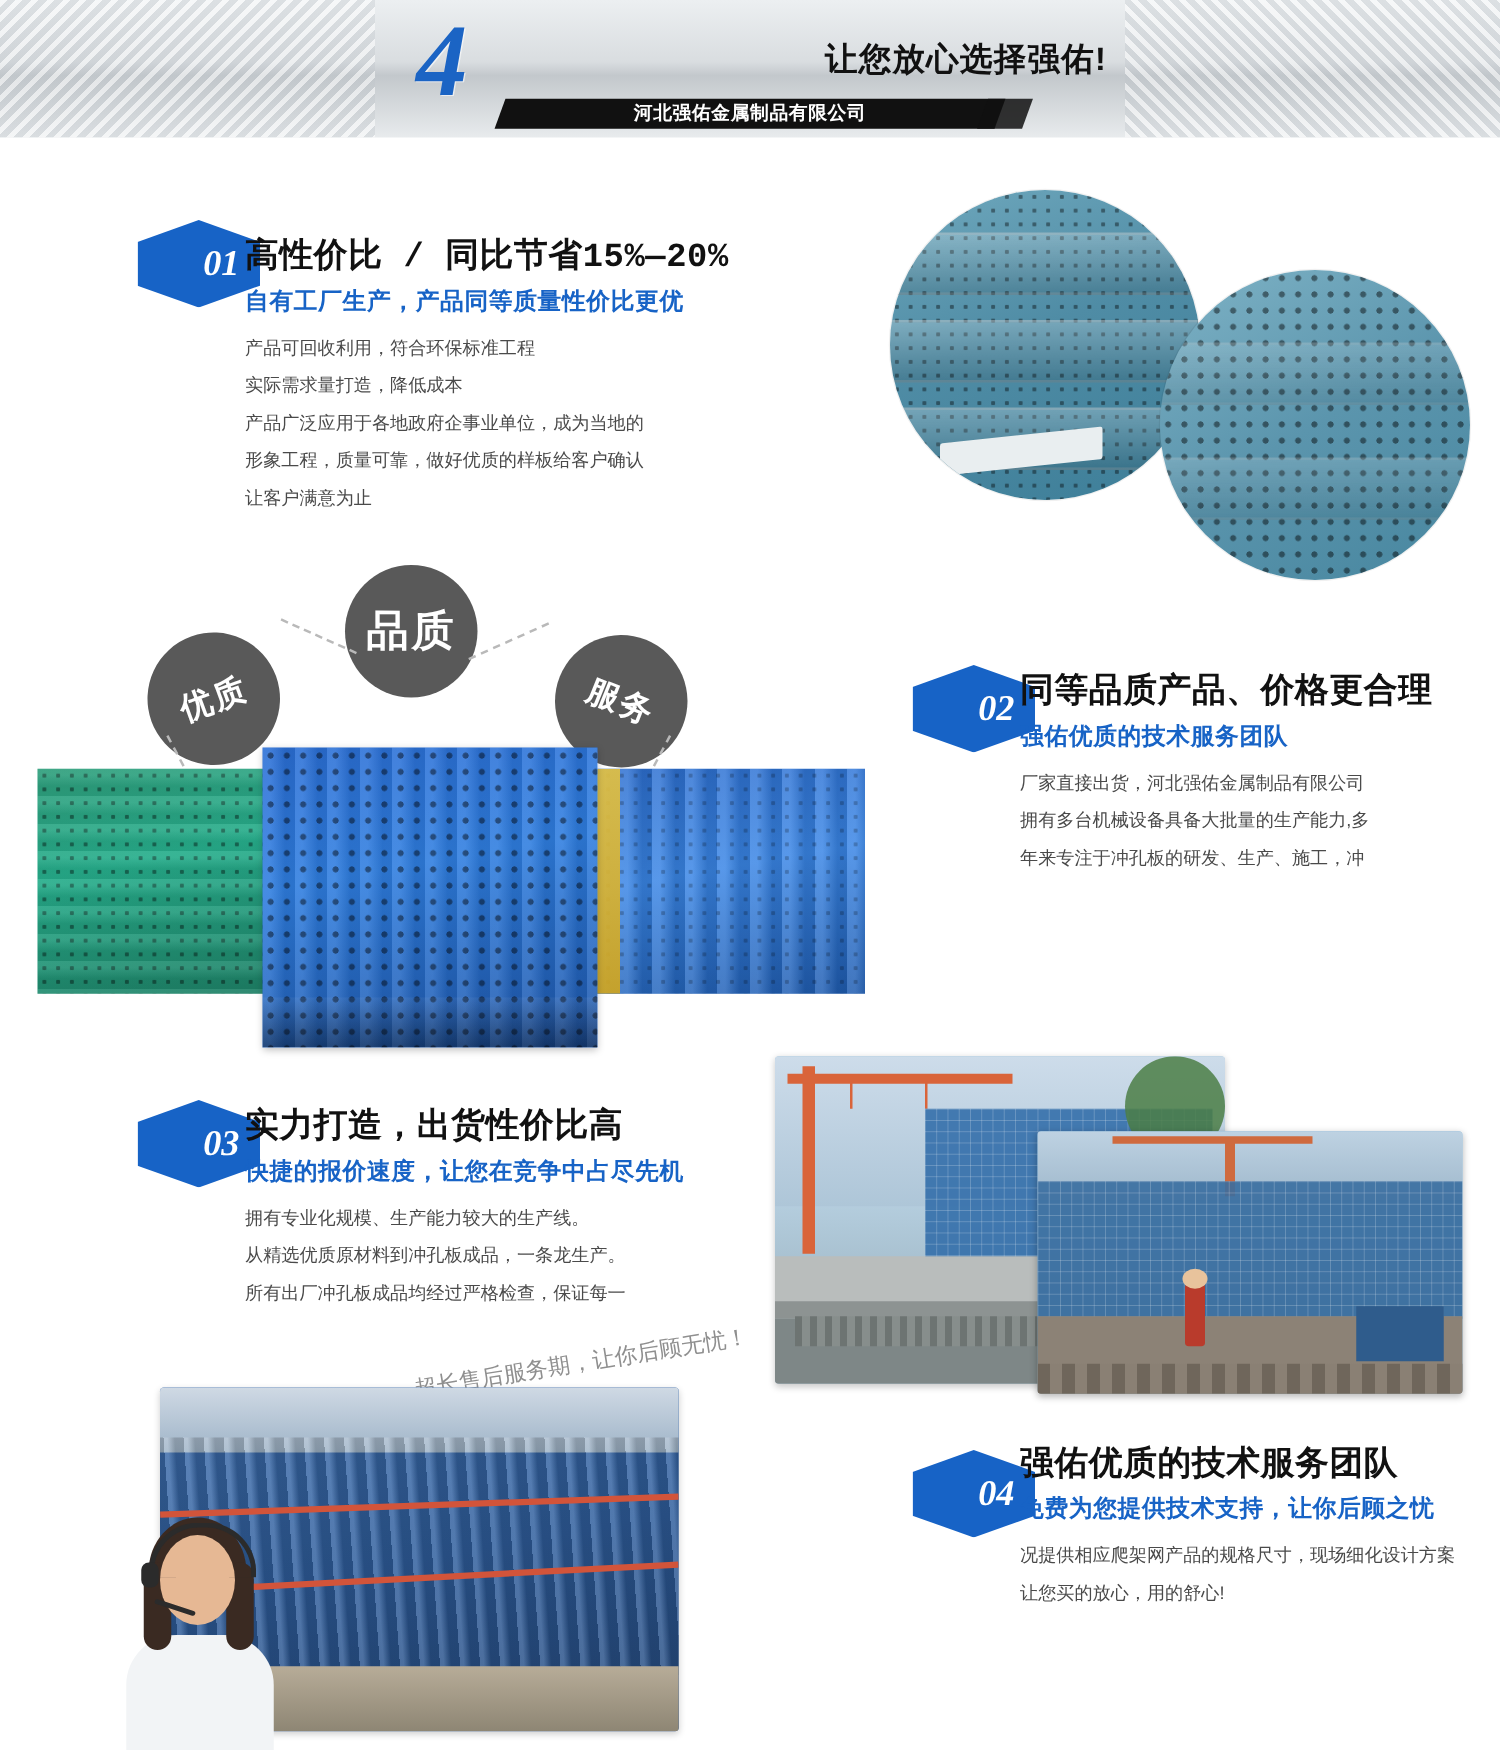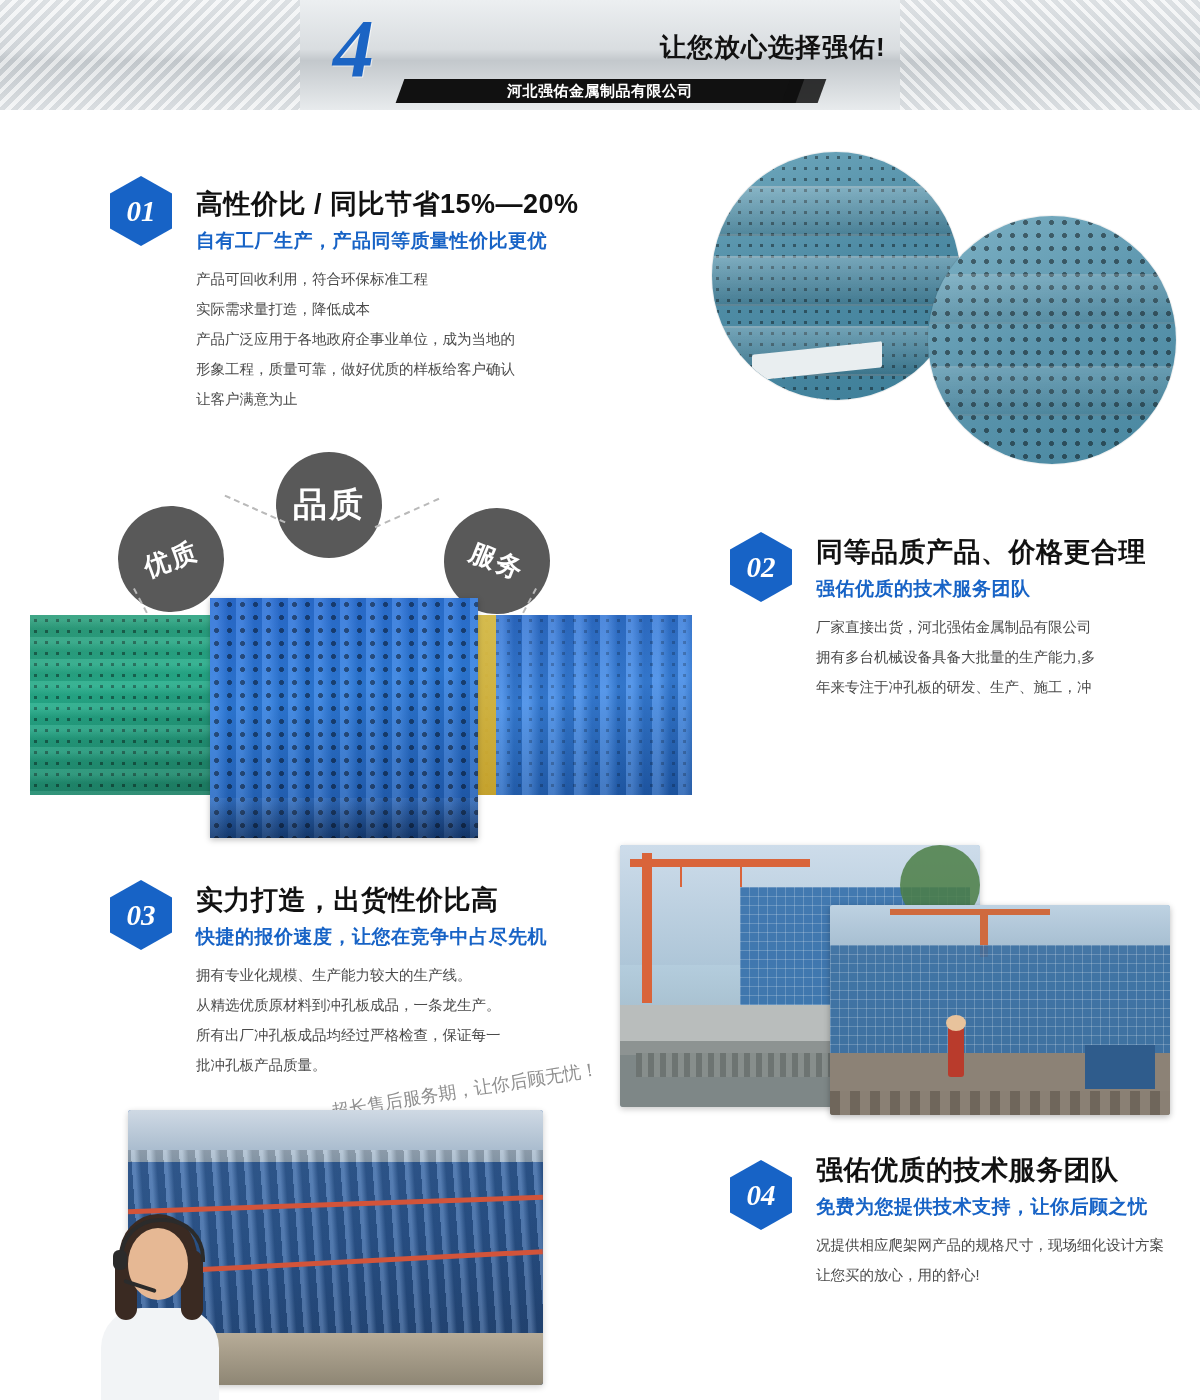--- a/index.html
+++ b/index.html
@@ -105,28 +105,30 @@
     background: #1763c6;
     clip-path: polygon(50% 0%, 100% 25%, 100% 75%, 50% 100%, 0% 75%, 0% 25%);
     color: #fff;
     font-size: 29px;
     font-weight: bold;
     font-style: italic;
     display: flex;
     align-items: center;
     justify-content: center;
     font-family: "Liberation Serif", "DejaVu Serif", serif;
+    padding-left: 36px;
   }
   .blk-title {
     position: absolute;
     font-size: 27px;
     font-weight: bold;
     color: #111;
     letter-spacing: 0.5px;
     white-space: nowrap;
+    font-family: Liberation Mono, monospace;
   }
   .blk-sub {
     position: absolute;
     font-size: 19px;
     font-weight: bold;
     color: #1763c6;
     letter-spacing: 0.5px;
     white-space: nowrap;
   }
   .blk-body {
@@ -390,21 +392,20 @@
   <div>年来专注于冲孔板的研发、生产、施工，冲</div>
 </div>
 
 <div class="hexnum" style="left:110px; top:880px;">03</div>
 <div class="blk-title" style="left:196px; top:882px;">实力打造，出货性价比高</div>
 <div class="blk-sub" style="left:196px; top:924px;">快捷的报价速度，让您在竞争中占尽先机</div>
 <div class="blk-body" style="left:196px; top:960px;">
   <div>拥有专业化规模、生产能力较大的生产线。</div>
   <div>从精选优质原材料到冲孔板成品，一条龙生产。</div>
   <div>所有出厂冲孔板成品均经过严格检查，保证每一</div>
-  <div>批冲孔板产品质量。</div>
 </div>
 
 <div class="photo ph-site-a">
   <div style="position:absolute;left:0;top:0;width:100%;height:120px;background:linear-gradient(180deg,#cddcea,#aec6d8);"></div>
   <div style="position:absolute;left:22px;top:8px;width:10px;height:150px;background:#d9643a;"></div>
   <div style="position:absolute;left:10px;top:14px;width:180px;height:8px;background:#d9643a;"></div>
   <div style="position:absolute;left:60px;top:16px;width:2px;height:26px;background:#d9643a;"></div>
   <div style="position:absolute;left:120px;top:16px;width:2px;height:26px;background:#d9643a;"></div>
   <div class="mesh" style="left:120px;top:42px;width:230px;height:120px;background-color:#2d6aa8;opacity:.85;"></div>
   <div style="position:absolute;left:0;top:160px;width:100%;height:50px;background:#b9bdbc;"></div>

